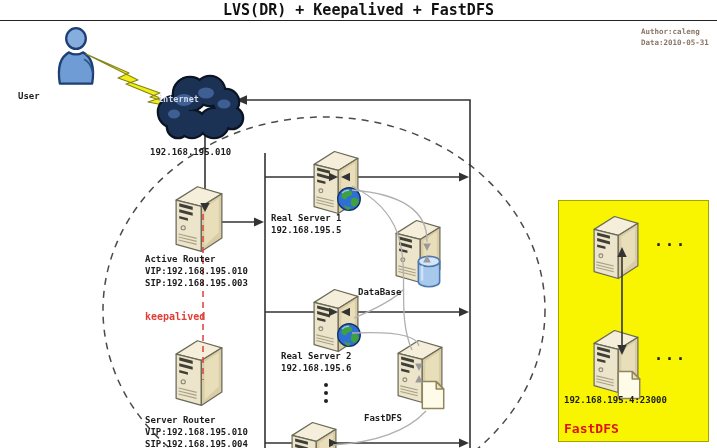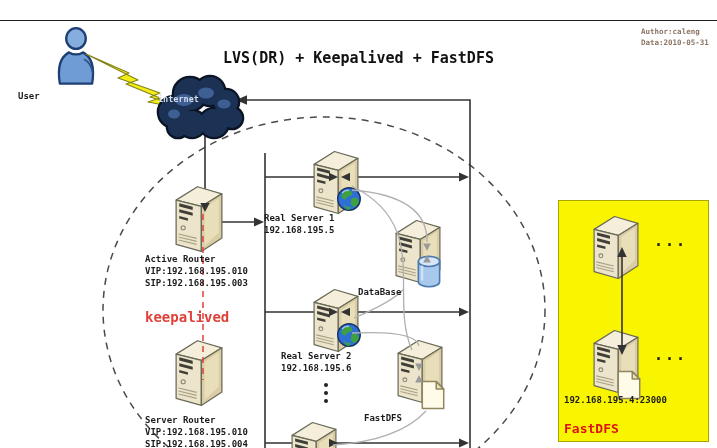--- a/index.html
+++ b/index.html
@@ -1,32 +1,32 @@
 <!DOCTYPE html>
 <html style="--keepalived_red: #e04038; --fastdfs_red: #dd1414; --box_yellow: #f9f500; --box_border: #a8a400; --author_text: #8a7464; --label_text: #1c1c1c; --line_dark: #333333; --curve_grey: #b0b0b0;"><head>
 <meta charset="utf-8">
 <style>
   html,body{margin:0;padding:0;background:#fff;}
   .stage{position:relative;width:717px;height:448px;background:#fff;overflow:hidden;
          font-family:"DejaVu Sans Mono","Liberation Mono",monospace;}
   .abs{position:absolute;left:0;top:0;pointer-events:none;}
   .title{position:absolute;left:0;top:1px;width:717px;text-align:center;
-         font:bold 15px/18px "DejaVu Sans Mono",monospace;color:#111;z-index:6;margin-top:48px;}
+         font:bold 15px/18px "DejaVu Sans Mono",monospace;color:#111;z-index:6;}
   .title-rule{position:absolute;left:0;top:20px;width:717px;height:0;
          border-top:1.6px solid #222;z-index:6;}
   .author{position:absolute;left:641px;top:26px;width:80px;
          font:bold 7.5px/11px "DejaVu Sans Mono",monospace;color:var(--author_text,#8a7464);z-index:6;}
   .node-label{position:absolute;width:120px;text-align:left;z-index:5;
          font:bold 9px/12px "DejaVu Sans Mono",monospace;color:var(--label_text,#1c1c1c);}
   .icon-wrap{position:absolute;z-index:3;}
   .yellow-box{position:absolute;left:558px;top:200px;width:149px;height:240px;
          background:var(--box_yellow,#f9f500);border:1.6px solid var(--box_border,#a8a400);z-index:1;}
   .dots-h{position:absolute;z-index:5;font:bold 15px/15px "DejaVu Sans Mono",monospace;
          letter-spacing:2px;color:#222;}
-  .keepalived{color:var(--keepalived_red,#e04038);font-size:14px;}
+  .keepalived{color:var(--keepalived_red,#e04038);font-size:10px;}
   .fastdfs-red{color:var(--fastdfs_red,#dd1414);font-size:13px;line-height:15px;}
   .cloud-label{position:absolute;left:158px;top:94px;width:84px;text-align:left;z-index:5;
          font:bold 8.5px/10px "DejaVu Sans Mono",monospace;color:#d5dcec;}
   .vdots{position:absolute;width:4px;height:4px;border-radius:50%;background:#222;z-index:5;}
 </style>
 </head>
 <body>
 
 <div class="stage">
 
@@ -134,20 +134,23 @@
       <g fill="#44679e" opacity="0.85" stroke="none">
         <ellipse cx="34" cy="34" rx="9" ry="6"></ellipse>
           <ellipse cx="56" cy="27" rx="8" ry="5.5"></ellipse>
         <ellipse cx="74" cy="38" rx="6.5" ry="4.5"></ellipse>
           <ellipse cx="24" cy="48" rx="6" ry="4.5"></ellipse>
       </g>
     </svg>
   </div>
   <div class="cloud-label">internet</div>
 
+  <div class="node-label" style="left:150px;top:146px;width:112px">
+    <div>192.168.195.010</div>
+  </div>
 
   <div class="icon-wrap" style="left:172px;top:182px">
     <svg width="54" height="71">
         <use href="#sym-server"></use>
       </svg>
   </div>
   <div class="node-label" style="left:145px;top:253px">
     <div>Active Router</div>
     <div>VIP:192.168.195.010</div>
     <div>SIP:192.168.195.003</div>
@@ -171,21 +174,21 @@
   <div class="icon-wrap" style="left:310px;top:147px">
     <svg width="52" height="68">
         <use href="#sym-server"></use>
       </svg>
   </div>
   <div class="icon-wrap" style="left:336px;top:186px;z-index:4">
     <svg width="26" height="26">
         <use href="#sym-globe"></use>
       </svg>
   </div>
-  <div class="node-label" style="left:264px;top:212px">
+  <div class="node-label" style="left:271px;top:212px">
     <div>Real Server 1</div>
     <div>192.168.195.5</div>
   </div>
 
   <div class="icon-wrap" style="left:310px;top:285px">
     <svg width="52" height="68">
         <use href="#sym-server"></use>
       </svg>
   </div>
   <div class="icon-wrap" style="left:336px;top:322px;z-index:4">

